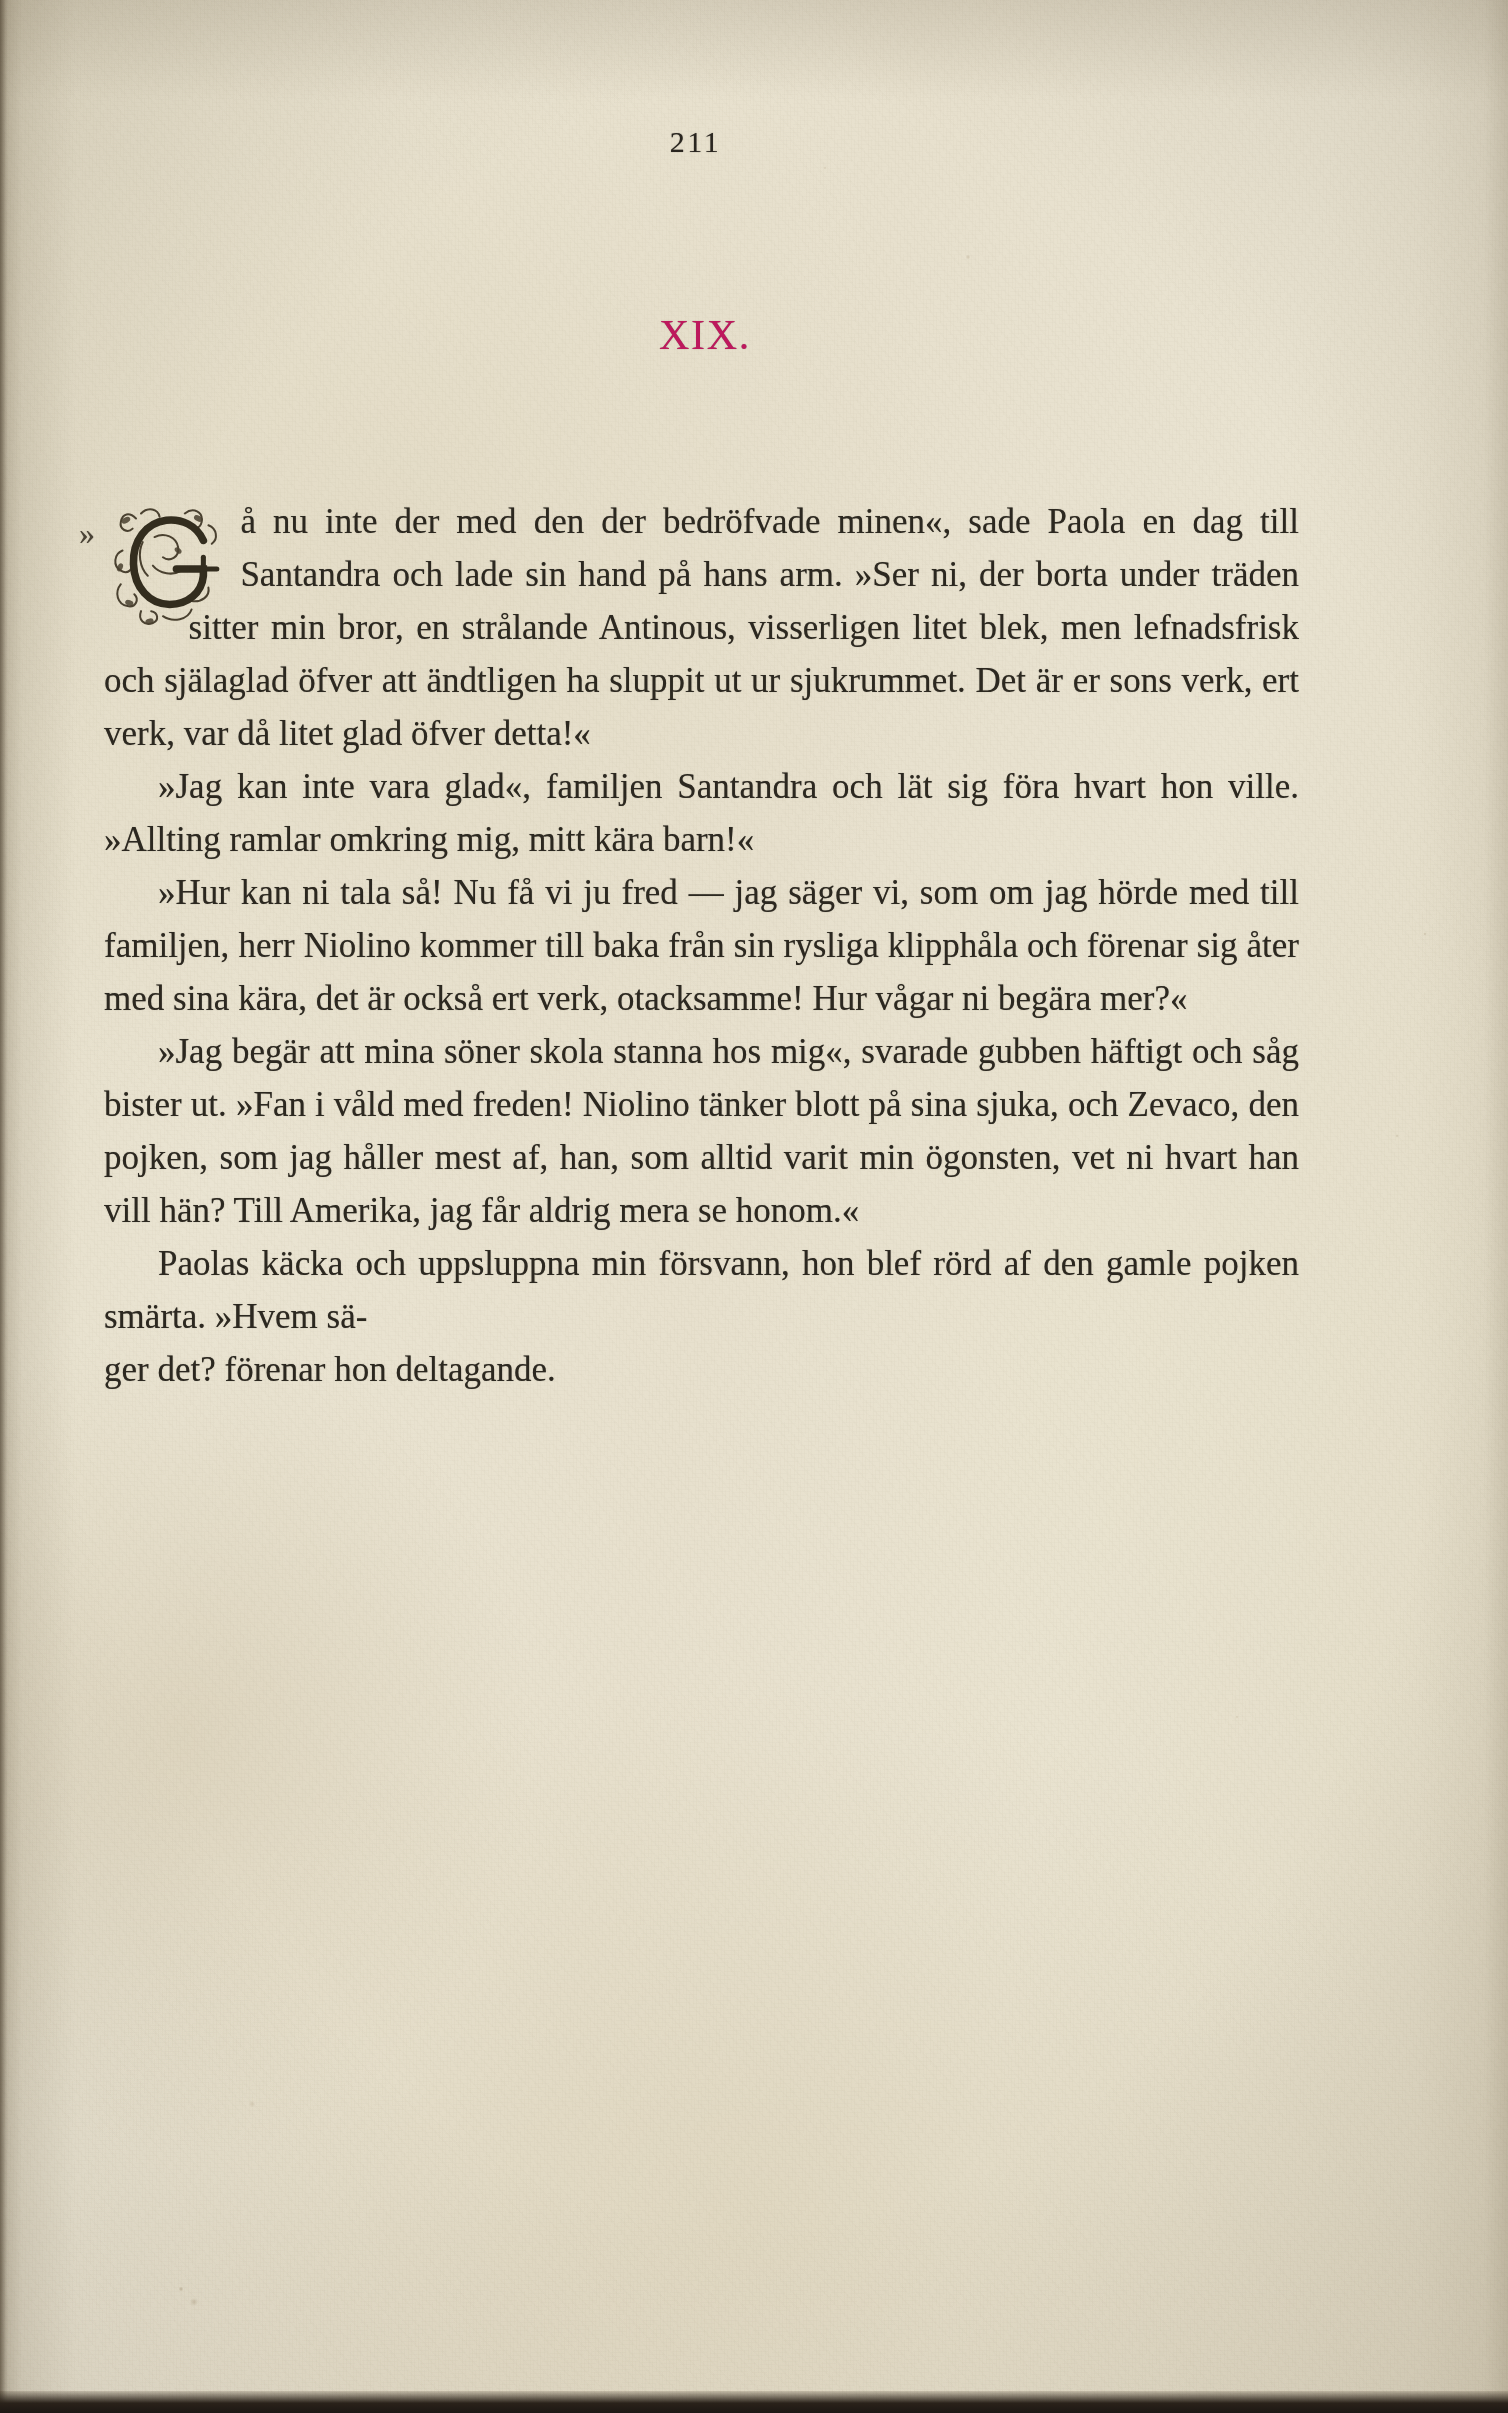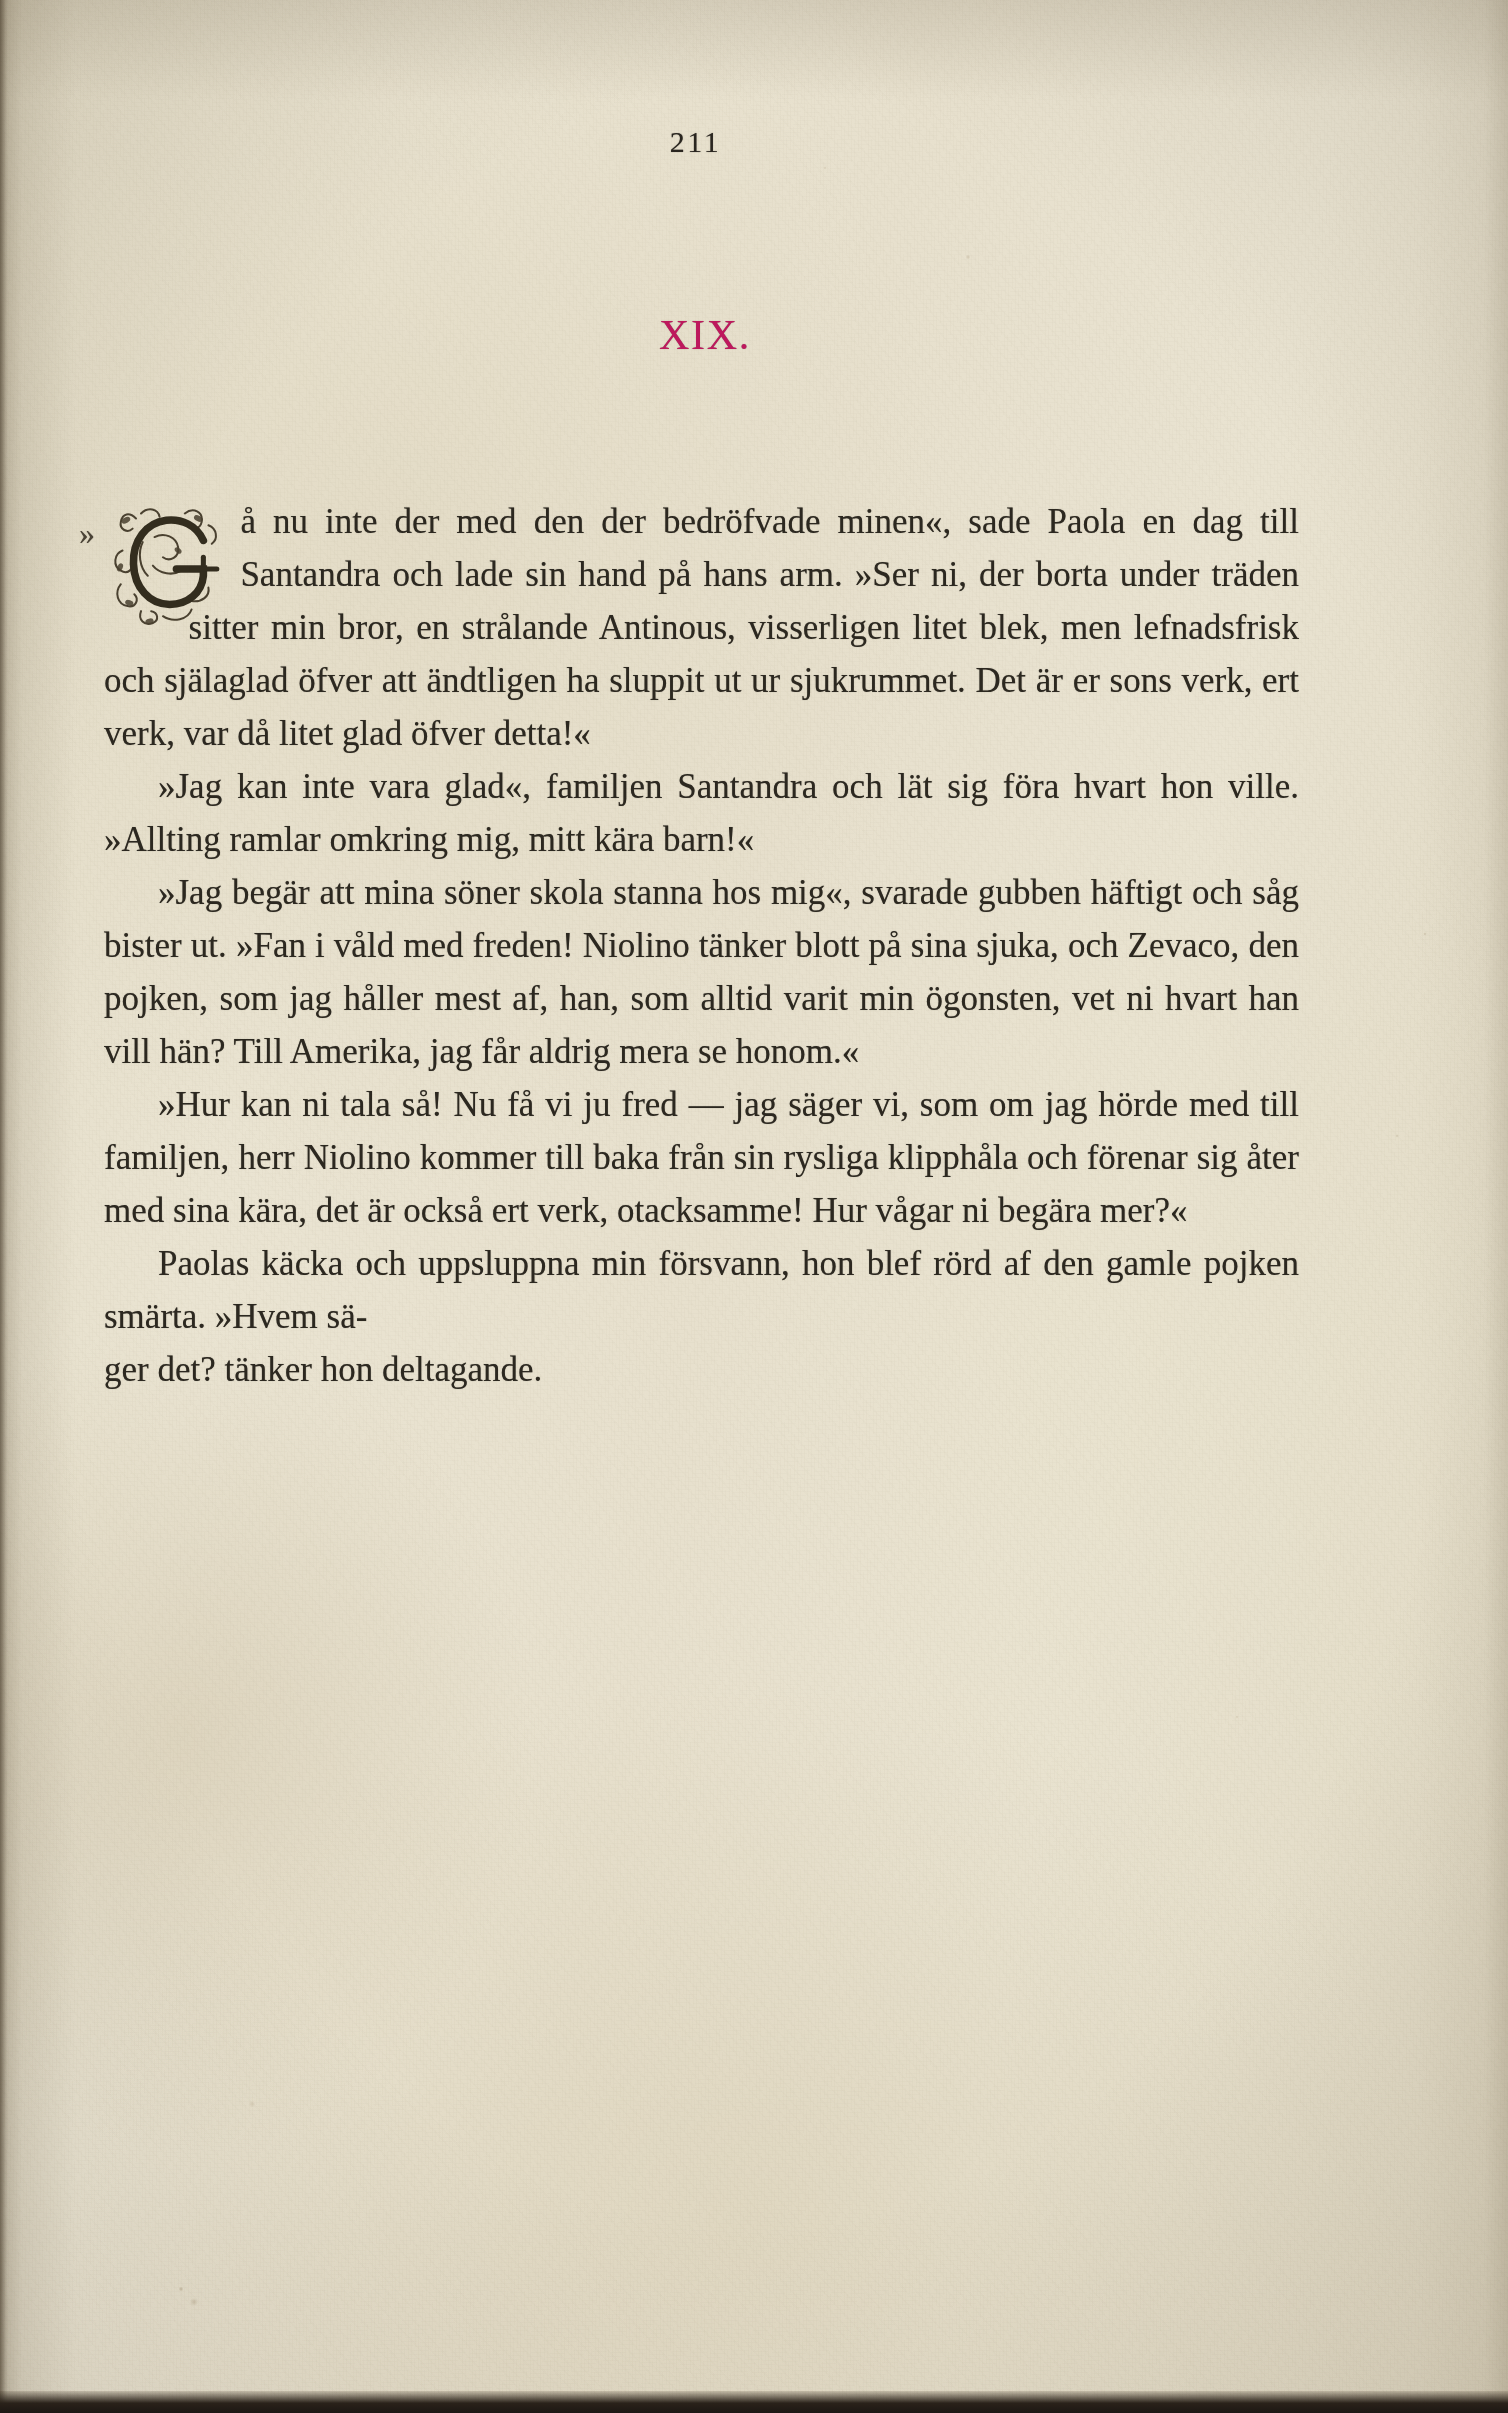--- a/index.html
+++ b/index.html
@@ -223,31 +223,31 @@
           </svg>
         </span>
         <span>å nu inte der med den der bedröfvade minen«, sade Paola en dag till Santandra och lade sin hand på hans arm.  »Ser ni, der borta under träden sitter min bror, en strålande Antinous, visserligen litet blek, men lefnadsfrisk och själaglad öfver att ändtligen ha sluppit ut ur sjukrummet.  Det är er sons verk, ert verk, var då litet glad öfver detta!«</span>
       </p>
 
       <p>
         <span>»Jag kan inte vara glad«, familjen Santandra och lät sig föra hvart hon ville.  »Allting ramlar omkring mig, mitt kära barn!«</span>
       </p>
 
       <p>
+        <span>»Hur kan ni tala så!  Nu få vi ju fred — jag säger vi, som om jag hörde med till familjen, herr Niolino kommer till baka från sin rysliga klipphåla och förenar sig åter med sina kära, det är också ert verk, otacksamme!  Hur vågar ni begära mer?«</span>
+      </p>
+
+      <p>
         <span>»Jag begär att mina söner skola stanna hos mig«, svarade gubben häftigt och såg bister ut.  »Fan i våld med freden!  Niolino tänker blott på sina sjuka, och Zevaco, den pojken, som jag håller mest af, han, som alltid varit min ögonsten, vet ni hvart han vill hän?  Till Amerika, jag får aldrig mera se honom.«</span>
       </p>
 
       <p>
-        <span>»Hur kan ni tala så!  Nu få vi ju fred — jag säger vi, som om jag hörde med till familjen, herr Niolino kommer till baka från sin rysliga klipphåla och förenar sig åter med sina kära, det är också ert verk, otacksamme!  Hur vågar ni begära mer?«</span>
-      </p>
-
-      <p>
         <span>Paolas käcka och uppsluppna min försvann, hon blef rörd af den gamle pojken smärta.  »Hvem sä-</span>
       </p>
 
       <p class="first last-line">
-        <span>ger det? tänker hon deltagande.</span>
+        <span>ger det? förenar hon deltagande.</span>
       </p>
 
     </div>
   </div>
 </div>
 
 
 </body></html>

